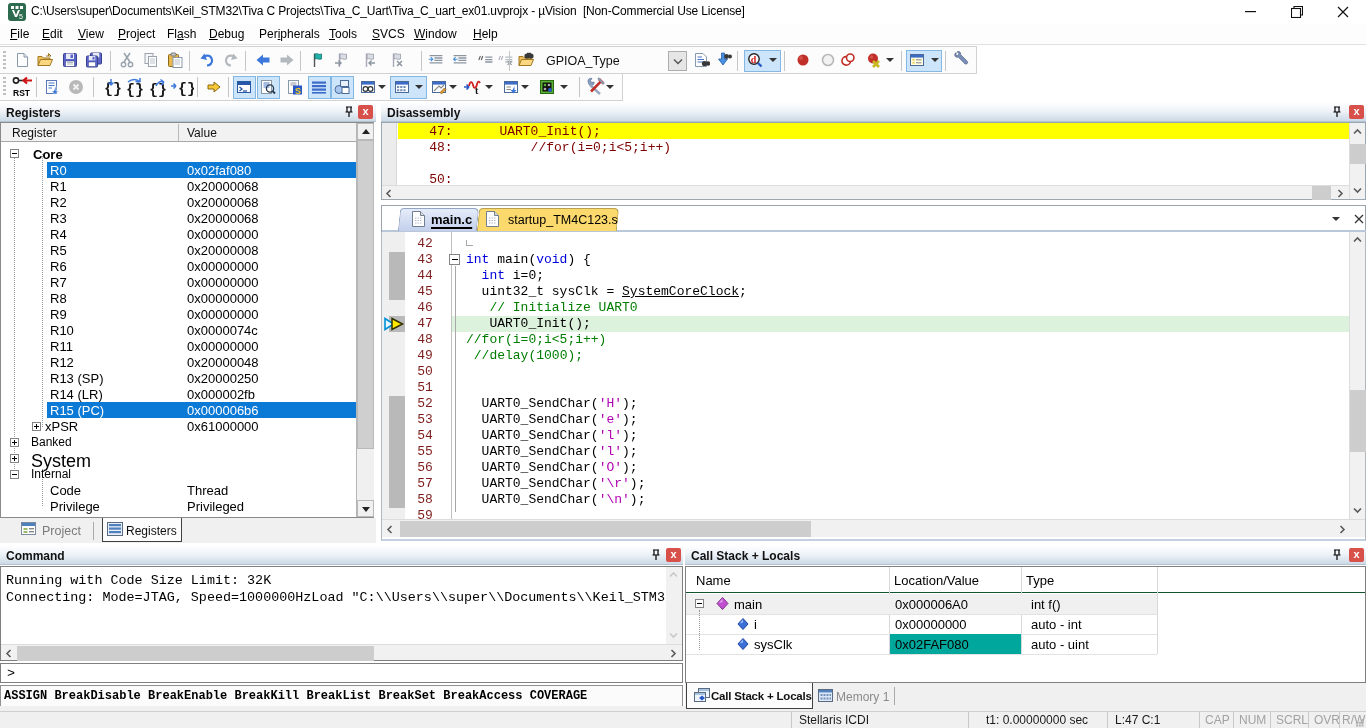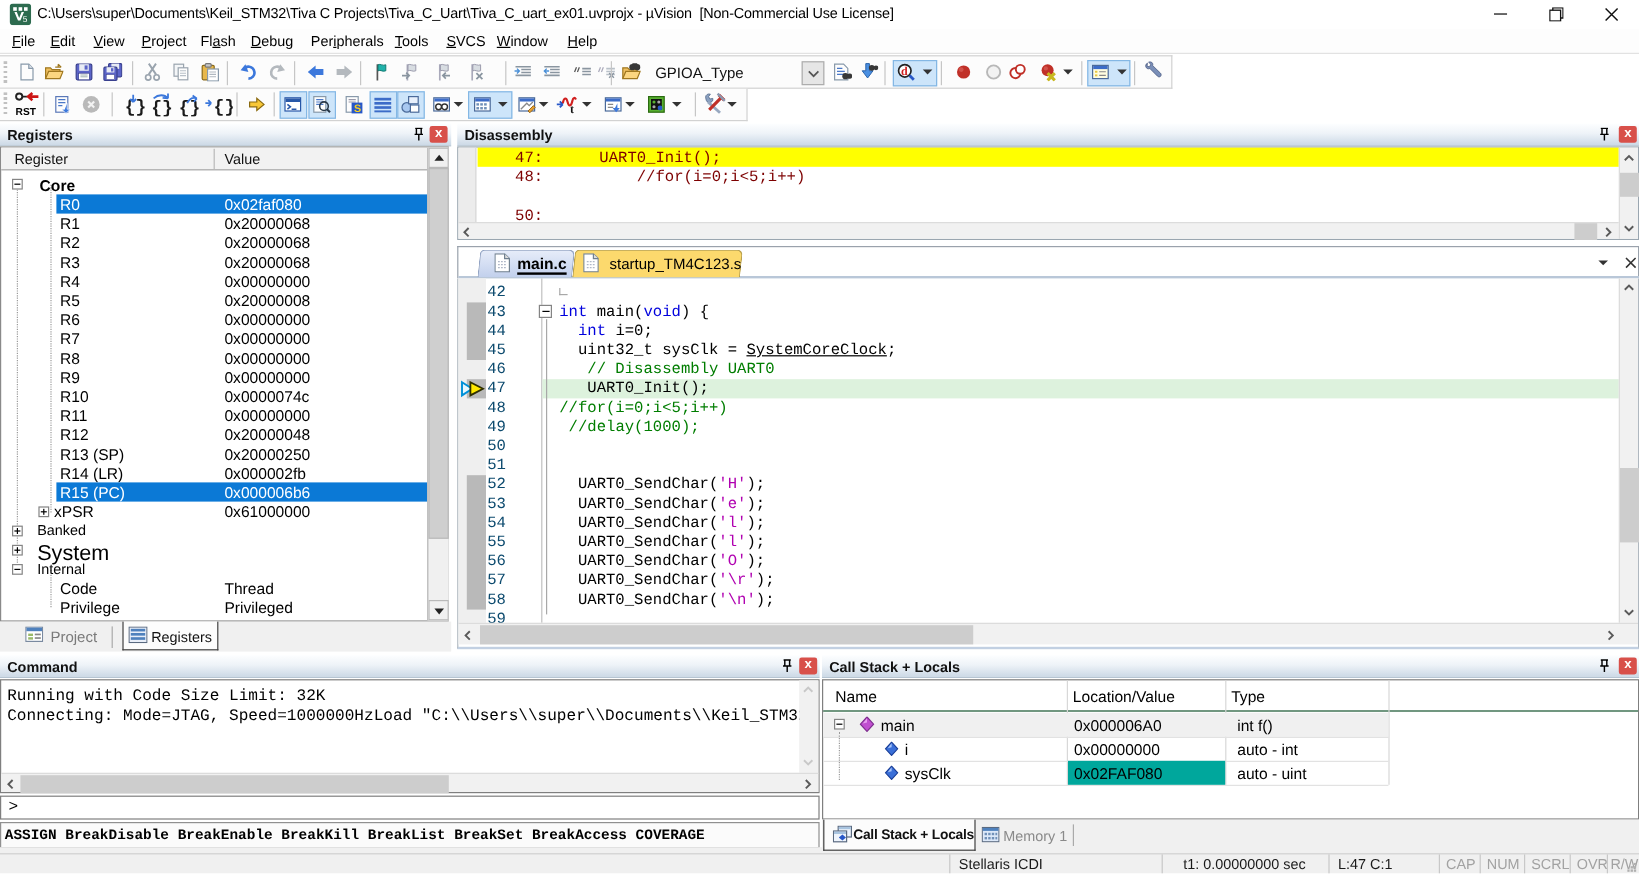--- a/index.html
+++ b/index.html
@@ -20,21 +20,21 @@
 .gridh{position:absolute;height:1px;background:#e2e2e2}
 u{text-decoration:underline}
 .rlab{position:absolute;left:49px;font-size:13px}
 .rval{position:absolute;left:186px;font-size:13px}
 .rsel{position:absolute;left:46px;width:309px;height:16px;background:#0b79d6}
 .w{color:#fff}
 .csv{position:absolute;font-size:13px;color:#000}
 .sb-track{position:absolute;background:#f1f1f1}
 .sb-thumb{position:absolute;background:#cdcdcd}
 .chv{stroke:#5a5a5a;stroke-width:1.6;fill:none}
-.ln{position:absolute;left:24px;width:38px;text-align:left;font-family:"Liberation Mono",monospace;font-size:13px;line-height:16px;color:#0c4a6e}
+.ln{position:absolute;left:24px;width:38px;text-align:center;font-family:"Liberation Mono",monospace;font-size:13px;line-height:16px;color:#7f1d1d}
 .cl{position:absolute;left:84px;font-family:"Liberation Mono",monospace;font-size:13px;line-height:16px;white-space:pre;color:#000}
 .k{color:#0000dd}.c{color:#007d00}.s{color:#b000b0}
 </style>
 </head>
 <body>
 
 <div class="abs" style="left:0;top:0;width:1366px;height:24px;background:#fff">
   <svg class="abs" style="left:8px;top:3px" width="18" height="18" viewBox="0 0 18 18">
     <rect x="0" y="0" width="18" height="18" rx="3" fill="#2d6b4f"></rect>
     <rect x="3" y="3" width="3" height="3" fill="#fff"></rect>
@@ -582,21 +582,21 @@
   <div class="abs" style="left:67px;top:22px;width:11px;height:11px;border:1px solid #848484;background:#fff">
       <div class="abs" style="left:2px;top:4px;width:6px;height:1px;background:#000"></div>
     </div>
   <div class="abs" style="left:73px;top:34px;width:1px;height:246px;background:#a8a8a8"></div>
   <div class="abs" style="left:84px;top:8px;width:7px;height:6px;border-left:1px solid #a8a8a8;border-bottom:1px solid #a8a8a8"></div>
 
   <div id="code">
     <div class="cl" style="top:20px"><span class="k">int</span> main(<span class="k">void</span>) {</div>
     <div class="cl" style="top:36px">  <span class="k">int</span> i=0;</div>
     <div class="cl" style="top:52px">  uint32_t sysClk = <span style="text-decoration:underline">SystemCoreClock</span>;</div>
-    <div class="cl" style="top:68px">   <span class="c">// Disassembly UART0</span></div>
+    <div class="cl" style="top:68px">   <span class="c">// Initialize UART0</span></div>
     <div class="cl" style="top:84px">   UART0_Init();</div>
     <div class="cl" style="top:100px"><span class="c">//for(i=0;i&lt;5;i++)</span></div>
     <div class="cl" style="top:116px"> <span class="c">//delay(1000);</span></div>
     <div class="cl" style="top:164px">  UART0_SendChar(<span class="s">'H'</span>);</div>
     <div class="cl" style="top:180px">  UART0_SendChar(<span class="s">'e'</span>);</div>
     <div class="cl" style="top:196px">  UART0_SendChar(<span class="s">'l'</span>);</div>
     <div class="cl" style="top:212px">  UART0_SendChar(<span class="s">'l'</span>);</div>
     <div class="cl" style="top:228px">  UART0_SendChar(<span class="s">'O'</span>);</div>
     <div class="cl" style="top:244px">  UART0_SendChar(<span class="s">'\r'</span>);</div>
     <div class="cl" style="top:260px">  UART0_SendChar(<span class="s">'\n'</span>);</div>

